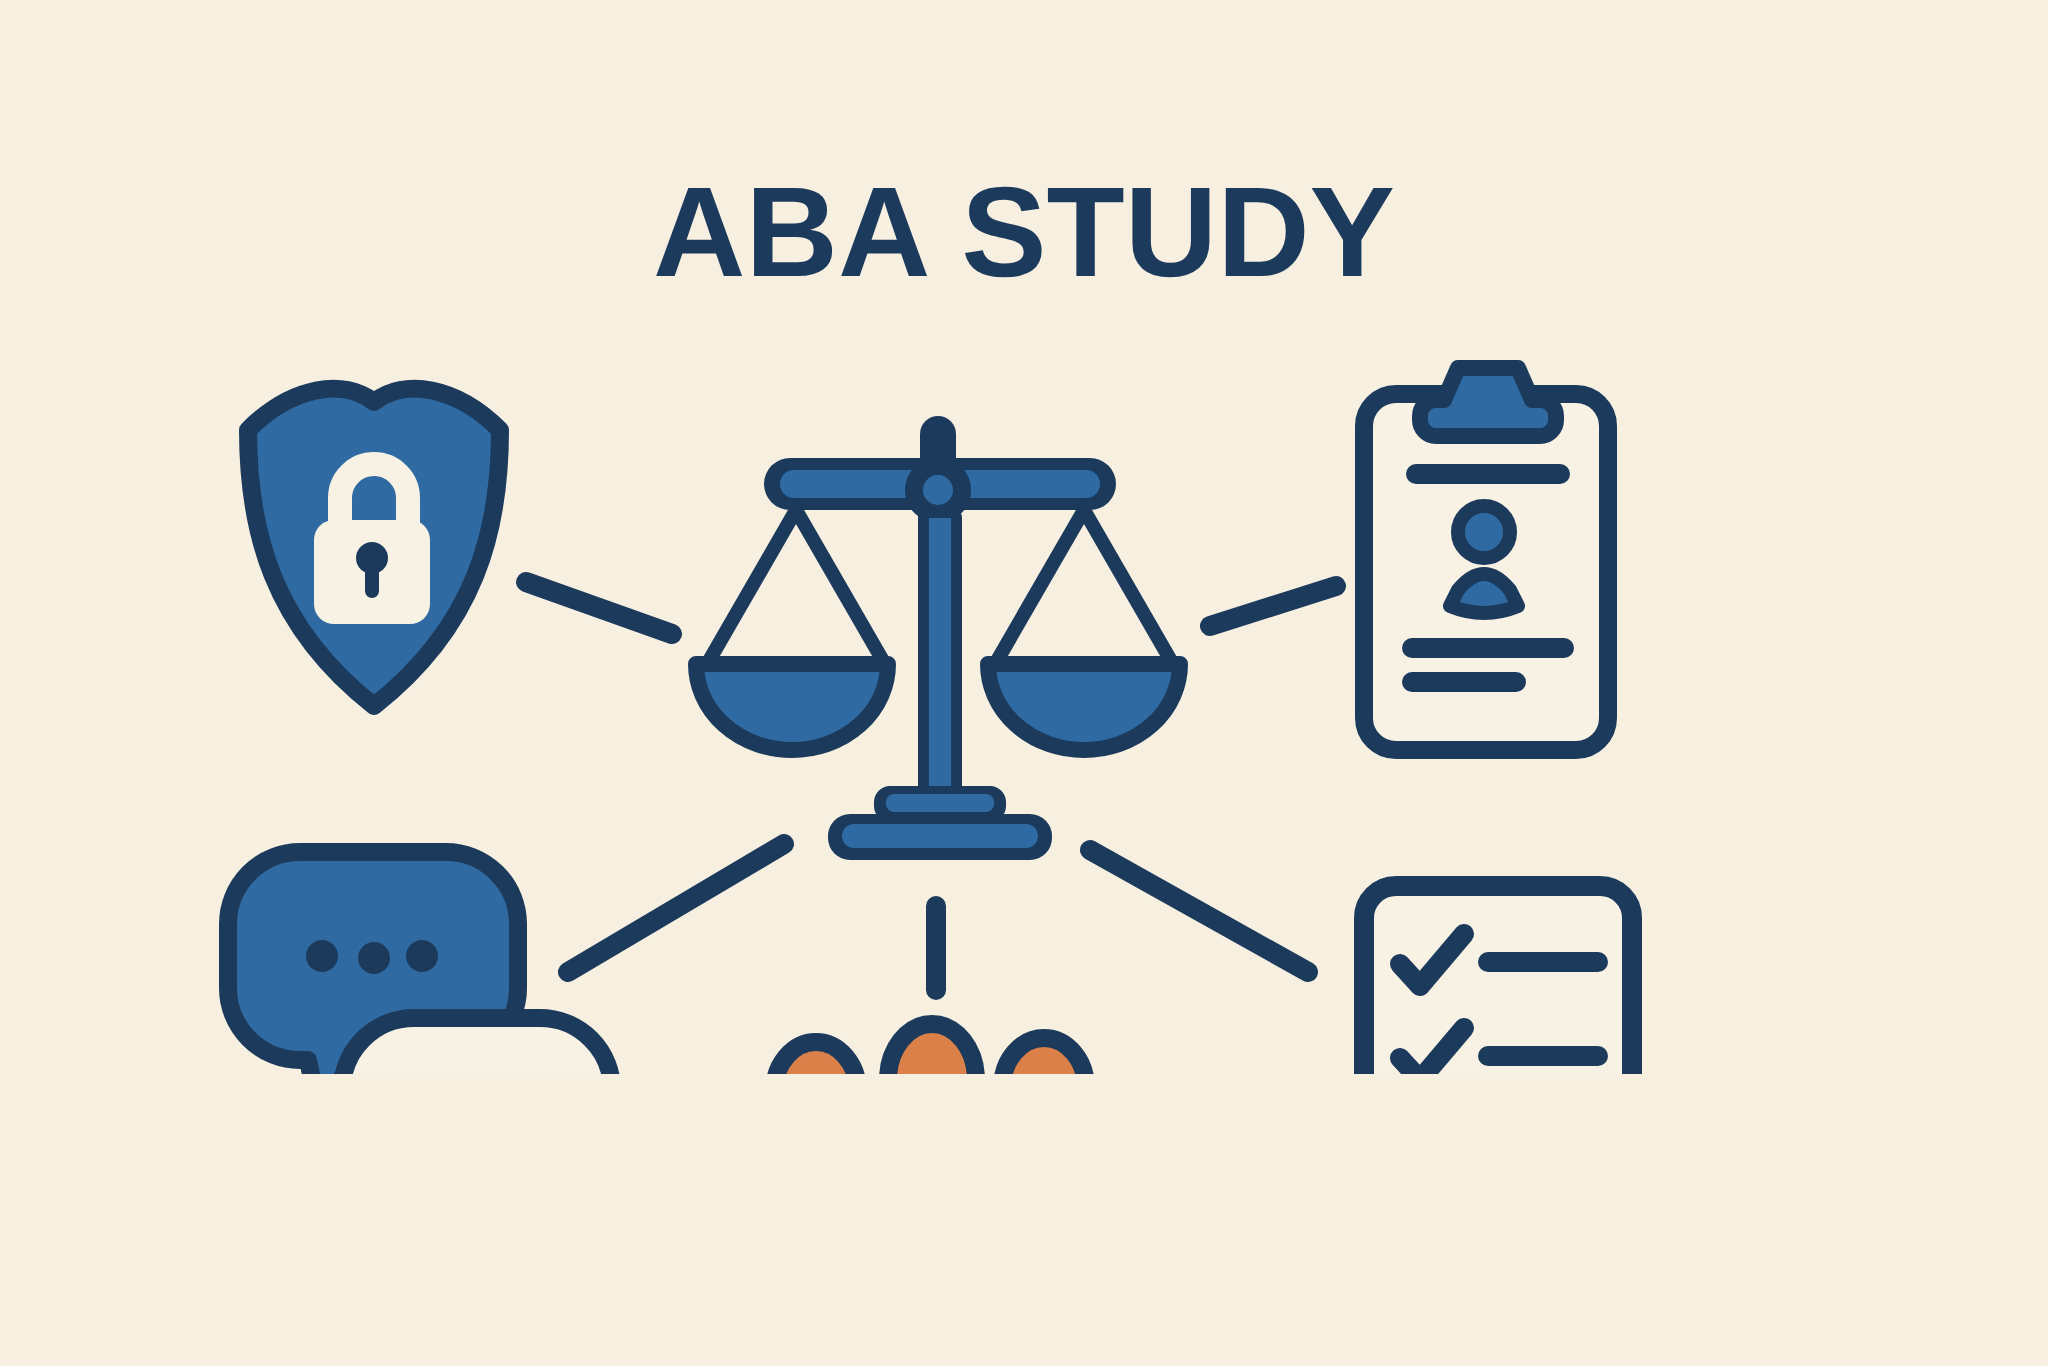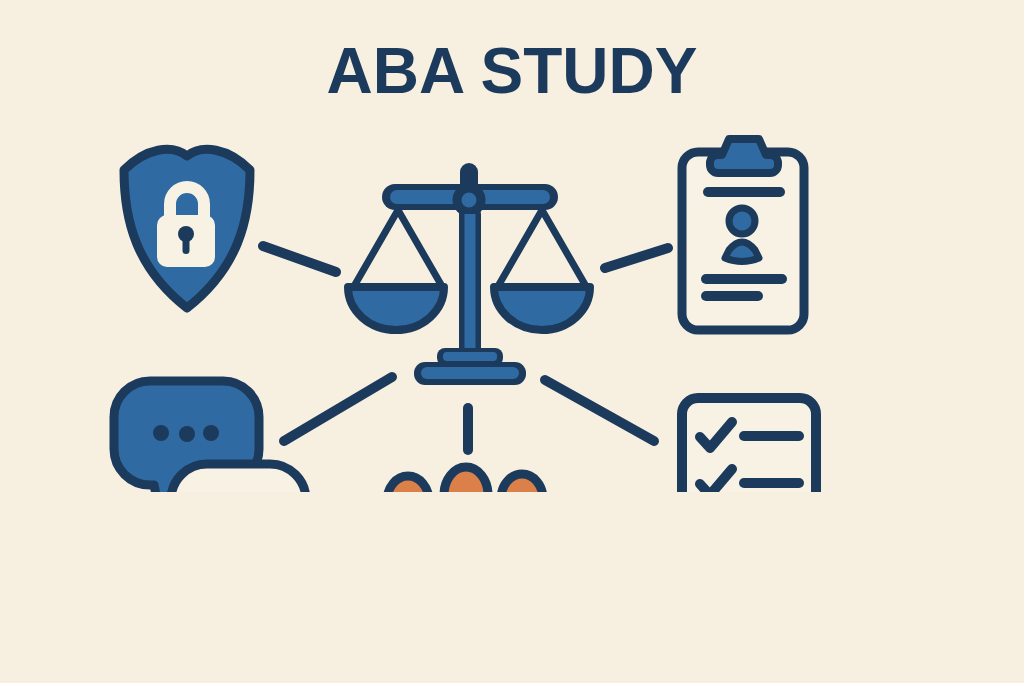--- a/index.html
+++ b/index.html
@@ -1,17 +1,17 @@
 <!DOCTYPE html>
 <html style="--background: #F7F0E1; --navy: #1C3A5C; --blue: #2F6BA2; --orange: #DC8049; --cream: #F8F2E4;"><head>
 <meta charset="utf-8">
 <style>
   html,body{margin:0;padding:0;background:var(--background,#F7F0E1);}
   .canvas{position:relative;width:1024px;height:492px;background:var(--background,#F7F0E1);
-          overflow:hidden;font-family:"Liberation Sans",sans-serif;}
+          overflow:hidden;font-family:"Liberation Sans",sans-serif;margin-top:45px;}
   .title{position:absolute;top:34px;left:0;width:100%;margin:0;text-align:center;
          font-size:64px;font-weight:700;letter-spacing:0;color:var(--navy,#1C3A5C);}
   .icon{position:absolute;}
   svg{display:block;overflow:visible;}
   .connectors{position:absolute;left:0;top:0;}
   .connector{stroke:var(--navy,#1C3A5C);stroke-width:10;stroke-linecap:round;fill:none;}
   .navy-fill{fill:var(--navy,#1C3A5C);}
   .blue-fill{fill:var(--blue,#2F6BA2);}
   .orange-fill{fill:var(--orange,#DC8049);}
   .cream-fill{fill:var(--cream,#F8F2E4);}

